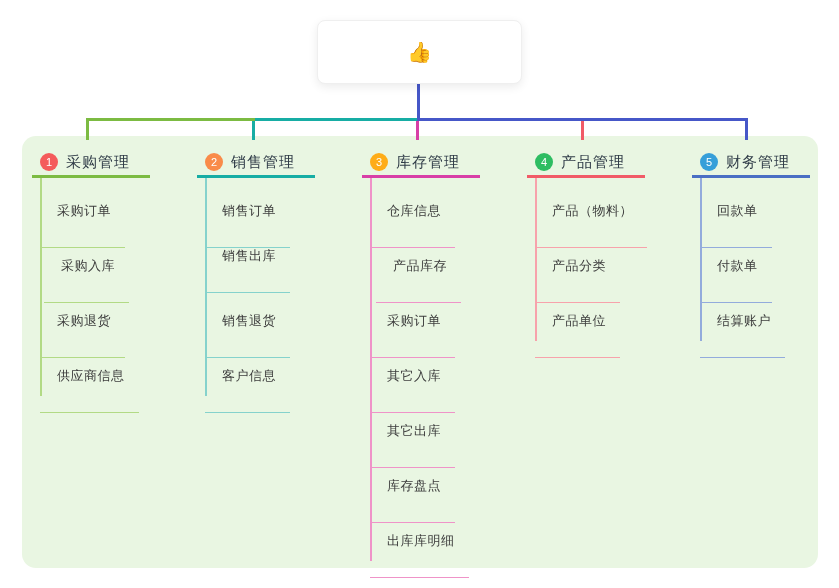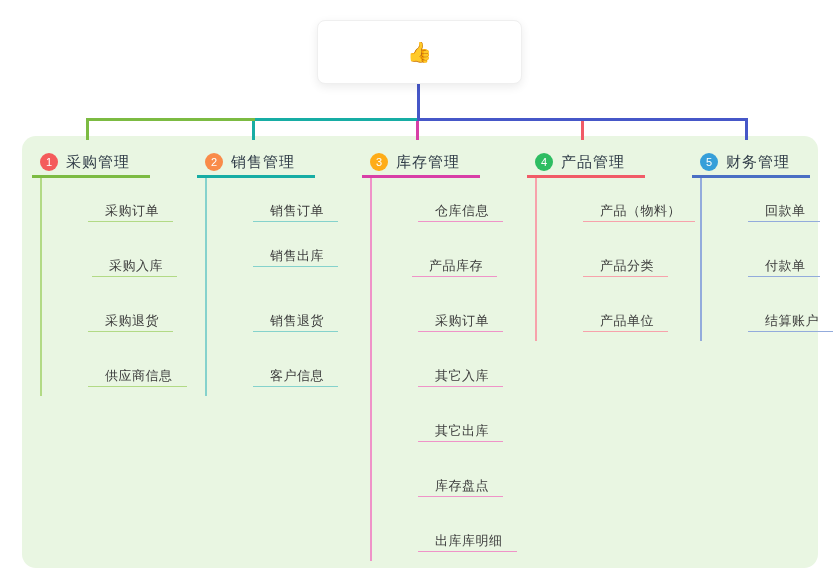--- a/index.html
+++ b/index.html
@@ -41,21 +41,21 @@
     flex: 0 0 18px;
   }
   .branch-title { font-size: 15px; font-weight: 500; color: #2f3b47; letter-spacing: 1px; }
   .branch-underline { position: absolute; height: 3px; z-index: 2; }
 
   
   .child-vline { position: absolute; width: 2px; z-index: 1; }
   .child-item {
     position: absolute; z-index: 2; white-space: nowrap;
     font-size: 13px; line-height: 18px; color: #3c3c3c; letter-spacing: 0.5px;
-    padding: 0 14px 1px 17px; border-bottom: 1.5px solid transparent; margin-left: 48px;
+    padding: 0 14px 27px 17px; border-bottom: 1.5px solid transparent;
   }
 </style>
 </head>
 <body>
 
 <div id="canvas">
 
   <div class="root-card">
     <span class="emoji">👍</span>
   </div>
@@ -100,21 +100,21 @@
         <div class="child-item" style="left: 205px; top: 367px; border-bottom-color: rgb(133, 210, 204);">客户信息</div>
       </div>
       <div>
         <div class="branch-header" style="left: 370px; top: 150px;">
           <div class="badge" style="background: rgb(254, 172, 24);">3</div>
           <div class="branch-title">库存管理</div>
         </div>
         <div class="branch-underline" style="left: 362px; top: 175px; width: 118px; background: rgb(216, 63, 167);"></div>
         <div class="child-vline" style="left: 370px; top: 178px; height: 383px; background: rgb(239, 147, 200);"></div>
         <div class="child-item" style="left: 370px; top: 202px; border-bottom-color: rgb(239, 147, 200);">仓库信息</div>
-        <div class="child-item" style="left: 364px; top: 257px; border-bottom-color: rgb(239, 147, 200);">产品库存</div>
+        <div class="child-item" style="left: 376px; top: 257px; border-bottom-color: rgb(239, 147, 200);">产品库存</div>
         <div class="child-item" style="left: 370px; top: 312px; border-bottom-color: rgb(239, 147, 200);">采购订单</div>
         <div class="child-item" style="left: 370px; top: 367px; border-bottom-color: rgb(239, 147, 200);">其它入库</div>
         <div class="child-item" style="left: 370px; top: 422px; border-bottom-color: rgb(239, 147, 200);">其它出库</div>
         <div class="child-item" style="left: 370px; top: 477px; border-bottom-color: rgb(239, 147, 200);">库存盘点</div>
         <div class="child-item" style="left: 370px; top: 532px; border-bottom-color: rgb(239, 147, 200);">出库库明细</div>
       </div>
       <div>
         <div class="branch-header" style="left: 535px; top: 150px;">
           <div class="badge" style="background: rgb(46, 189, 98);">4</div>
           <div class="branch-title">产品管理</div>

